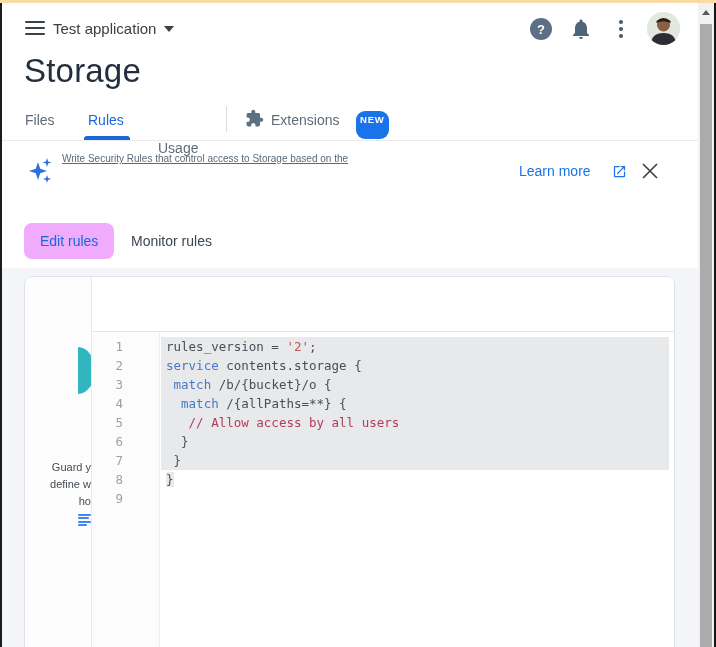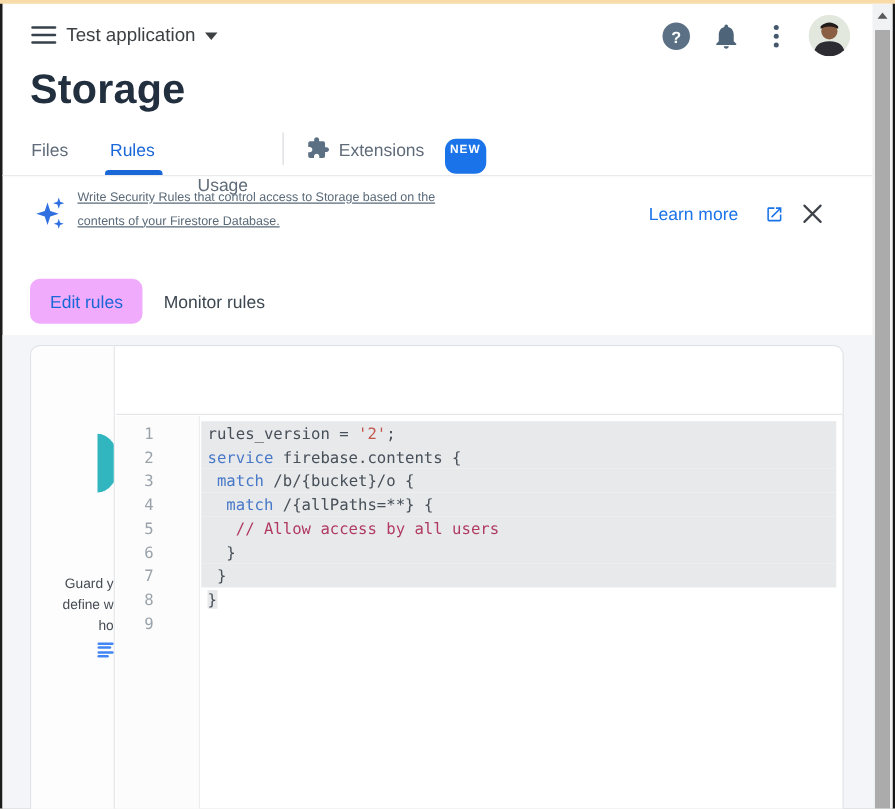--- a/index.html
+++ b/index.html
@@ -30,21 +30,21 @@
   .app-name{font-size:15px;font-weight:500;color:#3c4043;}
   .caret{width:0;height:0;border-left:5px solid transparent;border-right:5px solid transparent;border-top:6px solid #3c4043;}
   .help-btn{left:530px;top:18px;width:22px;height:22px;border-radius:50%;background:#5b7084;color:#fff;
             font-size:13px;font-weight:bold;display:flex;align-items:center;justify-content:center;}
   .bell-btn{left:569px;top:17px;width:24px;height:24px;}
   .dots-btn{left:614px;top:17px;width:14px;height:24px;display:flex;flex-direction:column;align-items:center;justify-content:center;gap:3px;}
   .dots-btn i{width:4px;height:4px;border-radius:50%;background:#44586c;}
   .avatar{left:647px;top:12px;width:33px;height:33px;border-radius:50%;overflow:hidden;background:#e3e8df;}
 
   
-  .page-title{left:24px;top:52px;font-size:33px;font-weight:700;color:#222f3e;letter-spacing:.2px;}
+  .page-title{left:24px;top:52px;font-size:33px;font-weight:400;color:#222f3e;letter-spacing:.2px;}
   .tab{top:112px;font-size:14px;font-weight:500;color:#5f6b79;cursor:pointer;}
   .tab.active{color:#1a67d8;}
   .tab-underline{left:84px;top:136px;width:46px;height:4px;background:#1a67d8;border-radius:3px 3px 0 0;}
   .tab-divider{left:226px;top:106px;width:1px;height:26px;background:#dadce0;}
   .tabs-border{left:2px;top:140px;width:696px;height:1px;background:#e8eaed;}
   .new-badge{left:356px;top:111px;height:28px;padding:0 4px;border-radius:9px;background:var(--accent);
              color:#fff;font-size:9.5px;font-weight:bold;letter-spacing:.8px;line-height:18px;}
 
   
   .banner-icon{left:27px;top:156px;width:28px;height:30px;}
@@ -137,21 +137,20 @@
 
   <div class="abs banner-icon">
     <svg width="28" height="30" viewBox="0 0 28 30">
       <path fill="#2f6fe0" d="M11 6 L13.2 12.8 L20 15 L13.2 17.2 L11 24 L8.8 17.2 L2 15 L8.8 12.8 Z"></path>
       <path fill="#2f6fe0" d="M20 2 L21.1 5.4 L24.5 6.5 L21.1 7.6 L20 11 L18.9 7.6 L15.5 6.5 L18.9 5.4 Z"></path>
       <path fill="#2f6fe0" d="M20 19 L21 22 L24 23 L21 24 L20 27 L19 24 L16 23 L19 22 Z"></path>
     </svg>
   </div>
   <div class="abs banner-text">
     <div>Write Security Rules that control access to Storage based on the</div>
-    <div>contents of your Firestore Database.</div>
   </div>
   <div class="abs learn-more">
     <span>Learn more</span>
     <svg width="15" height="15" viewBox="0 0 24 24">
       <path fill="#1a73e8" d="M19 19H5V5h7V3H5c-1.11 0-2 .9-2 2v14c0 1.1.89 2 2 2h14c1.1 0 2-.9 2-2v-7h-2v7zM14 3v2h3.59l-9.83 9.83 1.41 1.41L19 6.41V10h2V3h-7z"></path>
     </svg>
   </div>
   <div class="abs banner-close">
     <svg width="20" height="20" viewBox="0 0 20 20">
       <path stroke="#3e4349" stroke-width="1.7" stroke-linecap="round" d="M3.5 3.5 L16.5 16.5 M16.5 3.5 L3.5 16.5"></path>
@@ -187,21 +186,21 @@
           <div class="ln">3</div>
           <div class="ln">4</div>
           <div class="ln">5</div>
           <div class="ln">6</div>
           <div class="ln">7</div>
           <div class="ln">8</div>
           <div class="ln">9</div>
         </div>
       <div class="code">
           <div class="code-line sel"><span class="tk-plain">rules_version = </span><span class="tk-string">'2'</span><span class="tk-plain">;</span></div>
-          <div class="code-line sel"><span class="tk-keyword">service</span><span class="tk-plain"> firebase.contents {</span></div>
+          <div class="code-line sel"><span class="tk-keyword">service</span><span class="tk-plain"> contents.storage {</span></div>
           <div class="code-line sel"><span class="tk-plain"> </span><span class="tk-keyword">match</span><span class="tk-plain"> /b/{bucket}/o {</span></div>
           <div class="code-line sel"><span class="tk-plain">  </span><span class="tk-keyword">match</span><span class="tk-plain"> /{allPaths=**} {</span></div>
           <div class="code-line sel"><span class="tk-plain">   </span><span class="tk-comment">// Allow access by all users</span></div>
           <div class="code-line sel"><span class="tk-plain">  }</span></div>
           <div class="code-line sel"><span class="tk-plain"> }</span></div>
           <div class="code-line"><span class="tk-plain sel-inline">}</span></div>
         </div>
     </div>
   </div>
 

